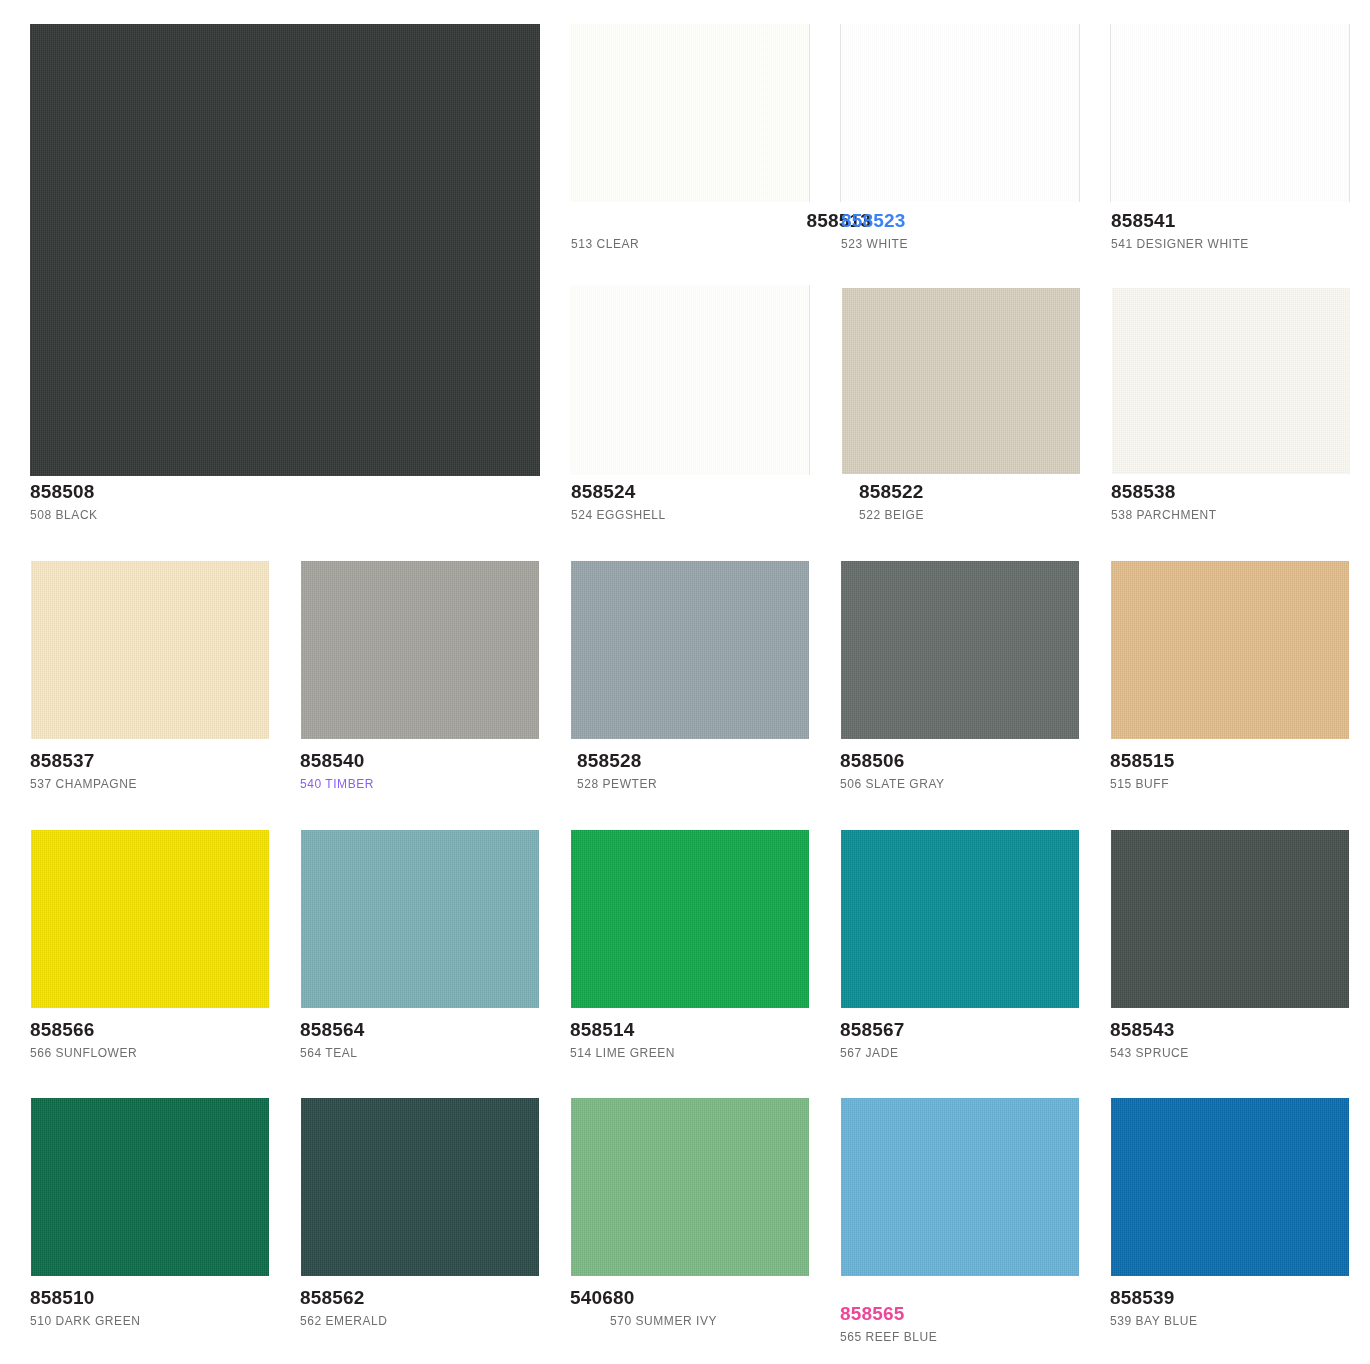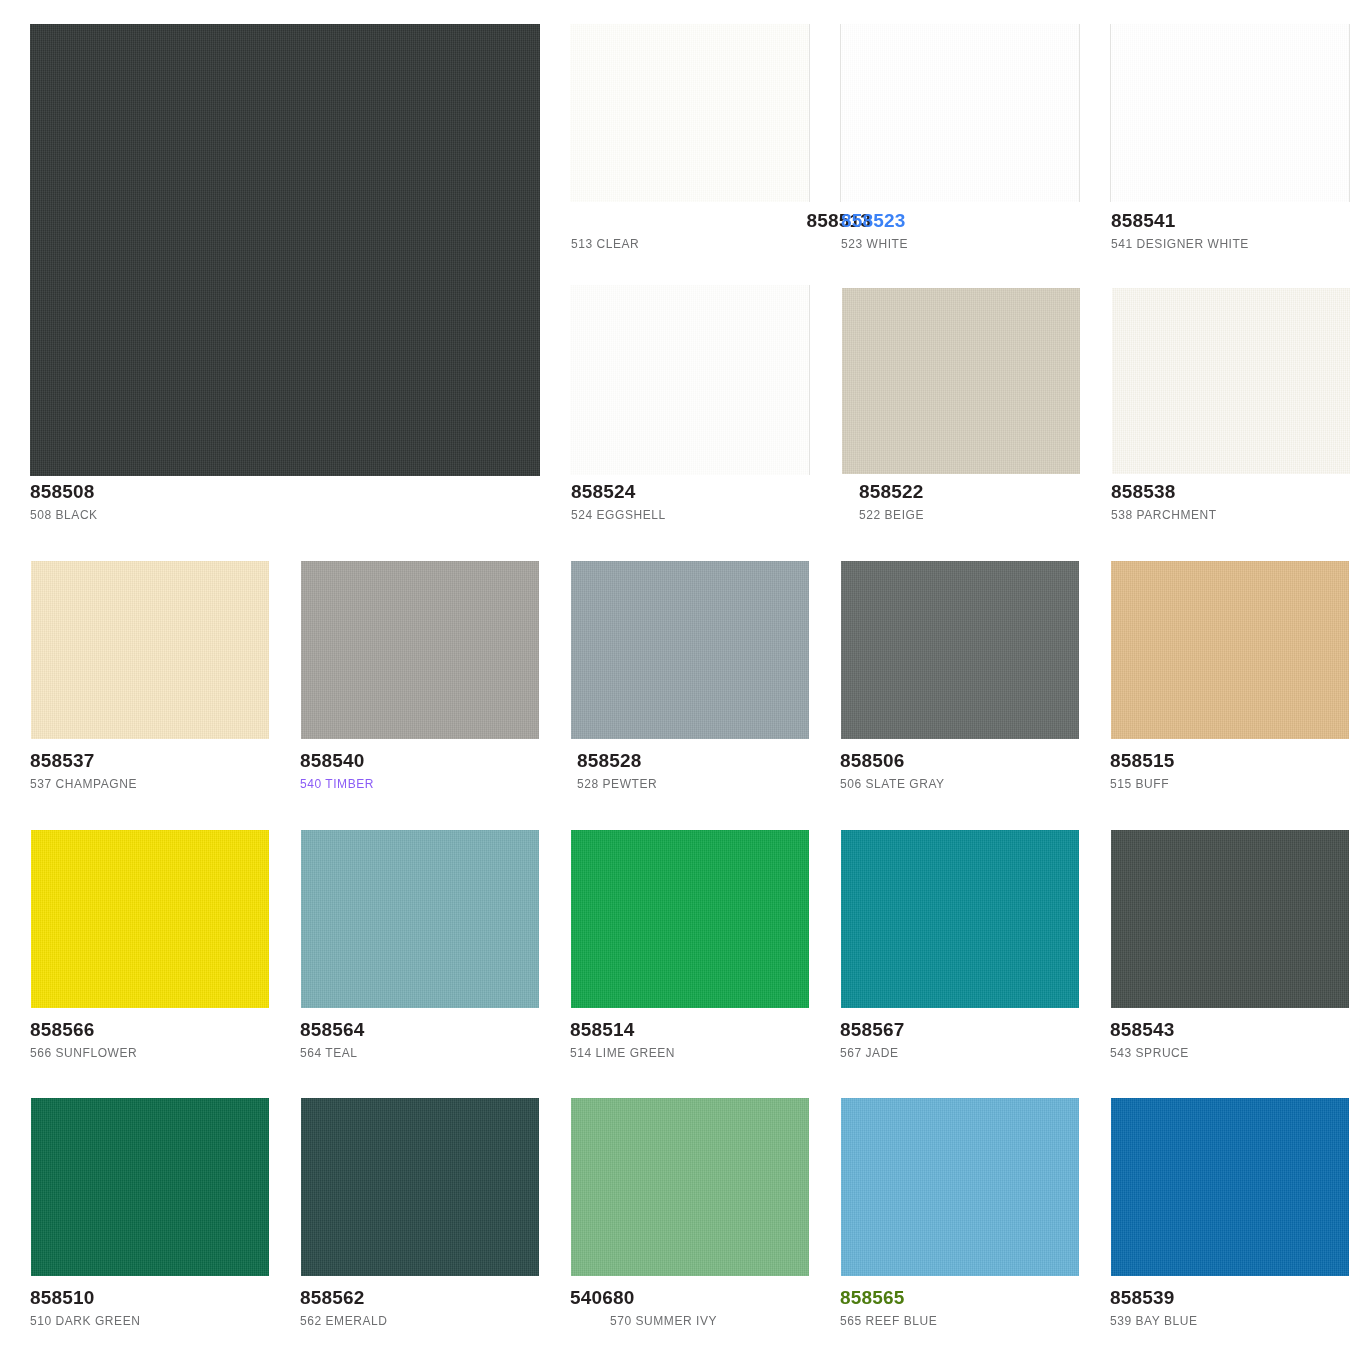--- a/index.html
+++ b/index.html
@@ -220,21 +220,21 @@
       <div class="swatch" style="height: 178px; background: rgb(124, 185, 133);"></div>
     </div>
     <div class="labels" style="left: 570px; top: 1287px;">
       <div class="sku" style="color: rgb(35, 31, 32);">540680</div>
       <div class="cname" style="color: rgb(109, 110, 112); margin-left: 40px;">570 SUMMER IVY</div>
     </div>
     <div class="cell" style="left: 841px; top: 1098px; width: 238px; height: 178px;">
       <div class="swatch" style="height: 178px; background: rgb(105, 180, 216);"></div>
     </div>
     <div class="labels" style="left: 840px; top: 1287px;">
-      <div class="sku" style="color: #4d7c0f;">858565</div>
+      <div class="sku" style="color: #ec4899; margin-top: 16px;">858565</div>
       <div class="cname" style="color: rgb(109, 110, 112);">565 REEF BLUE</div>
     </div>
     <div class="cell" style="left: 1111px; top: 1098px; width: 238px; height: 178px;">
       <div class="swatch" style="height: 178px; background: rgb(10, 108, 173);"></div>
     </div>
     <div class="labels" style="left: 1110px; top: 1287px;">
       <div class="sku" style="color: rgb(35, 31, 32);">858539</div>
       <div class="cname" style="color: rgb(109, 110, 112);">539 BAY BLUE</div>
     </div>
   </div>

